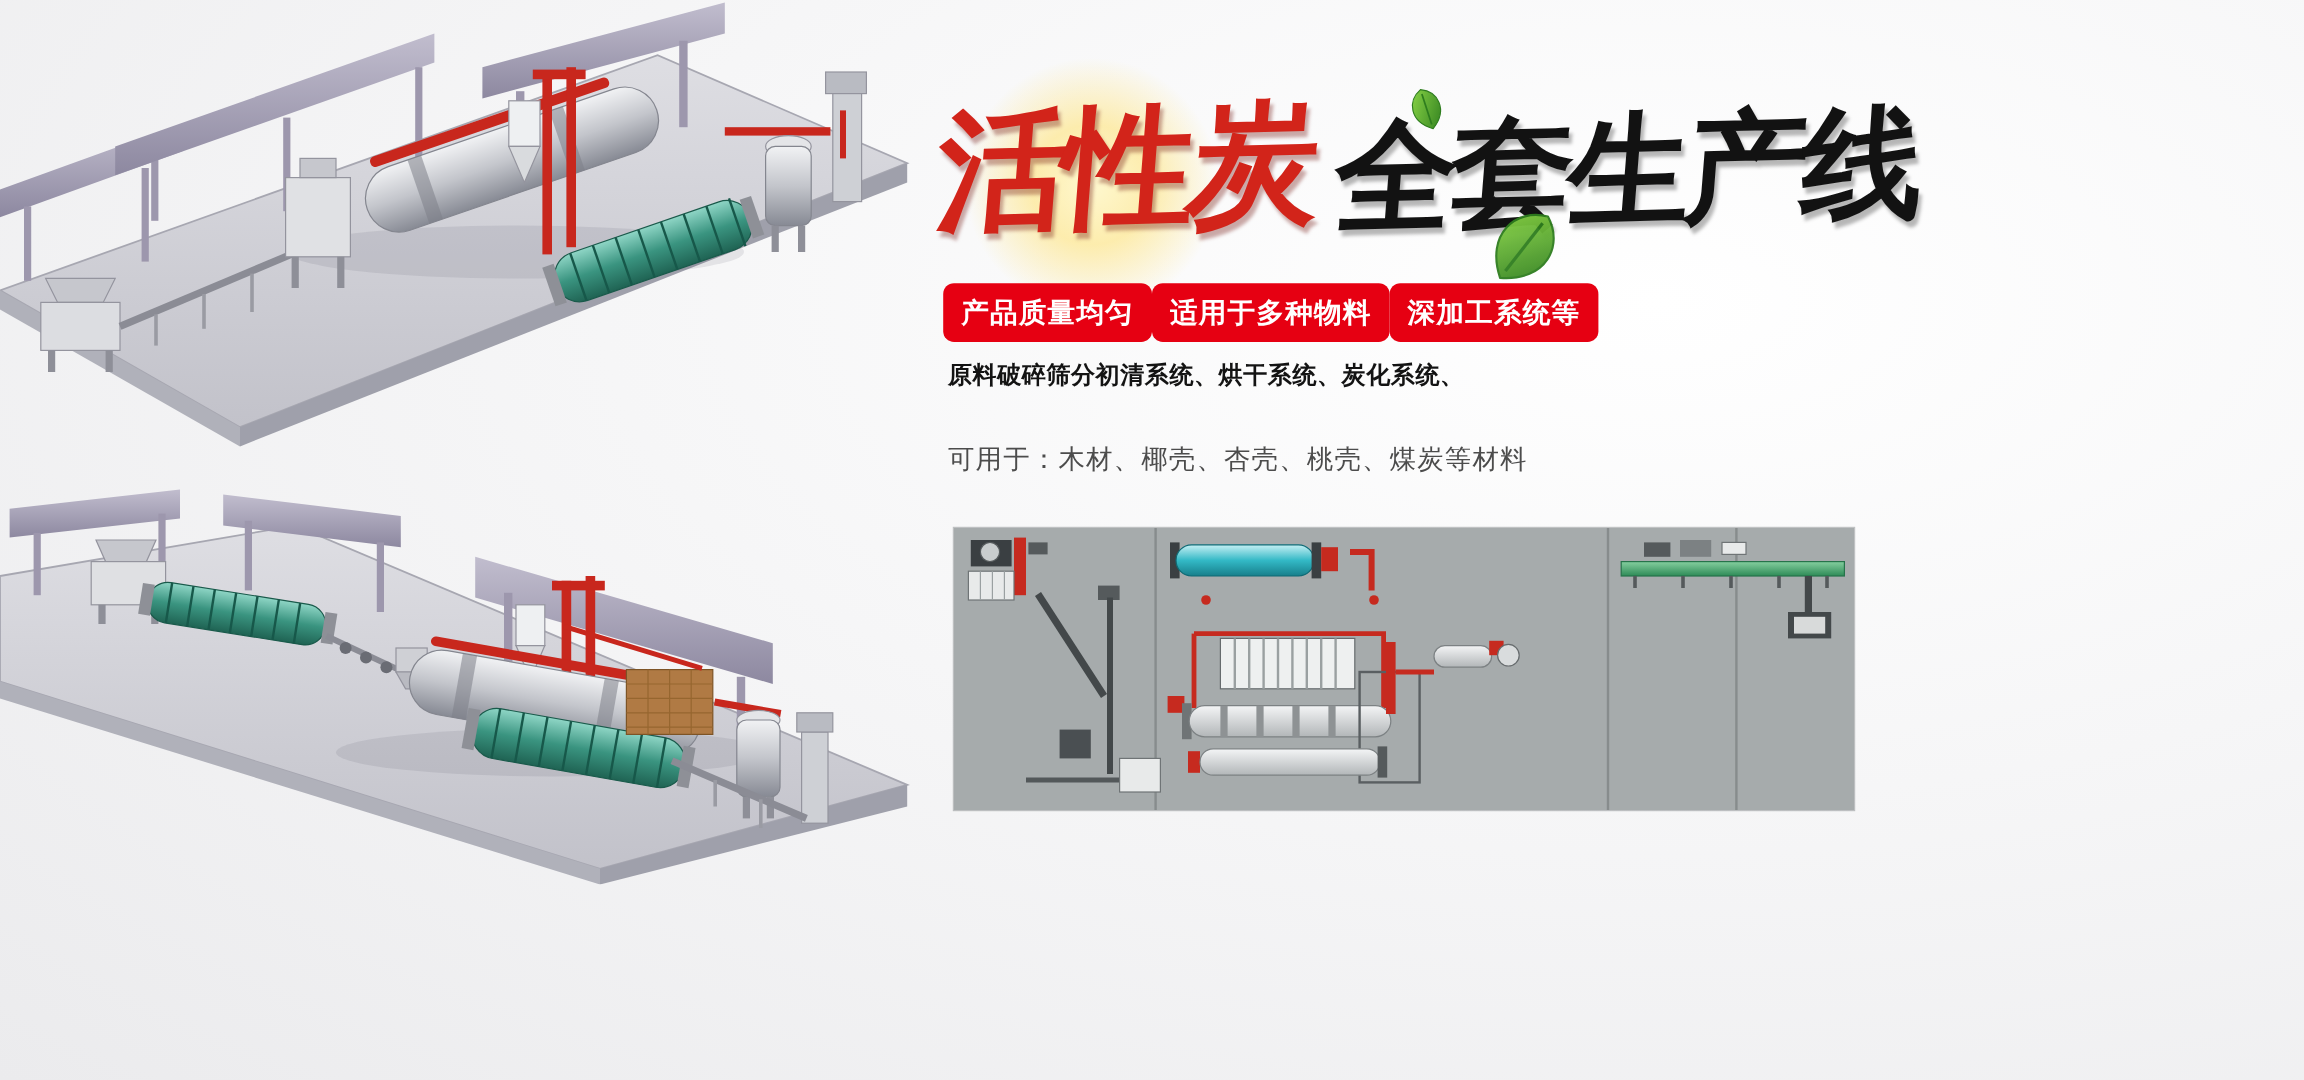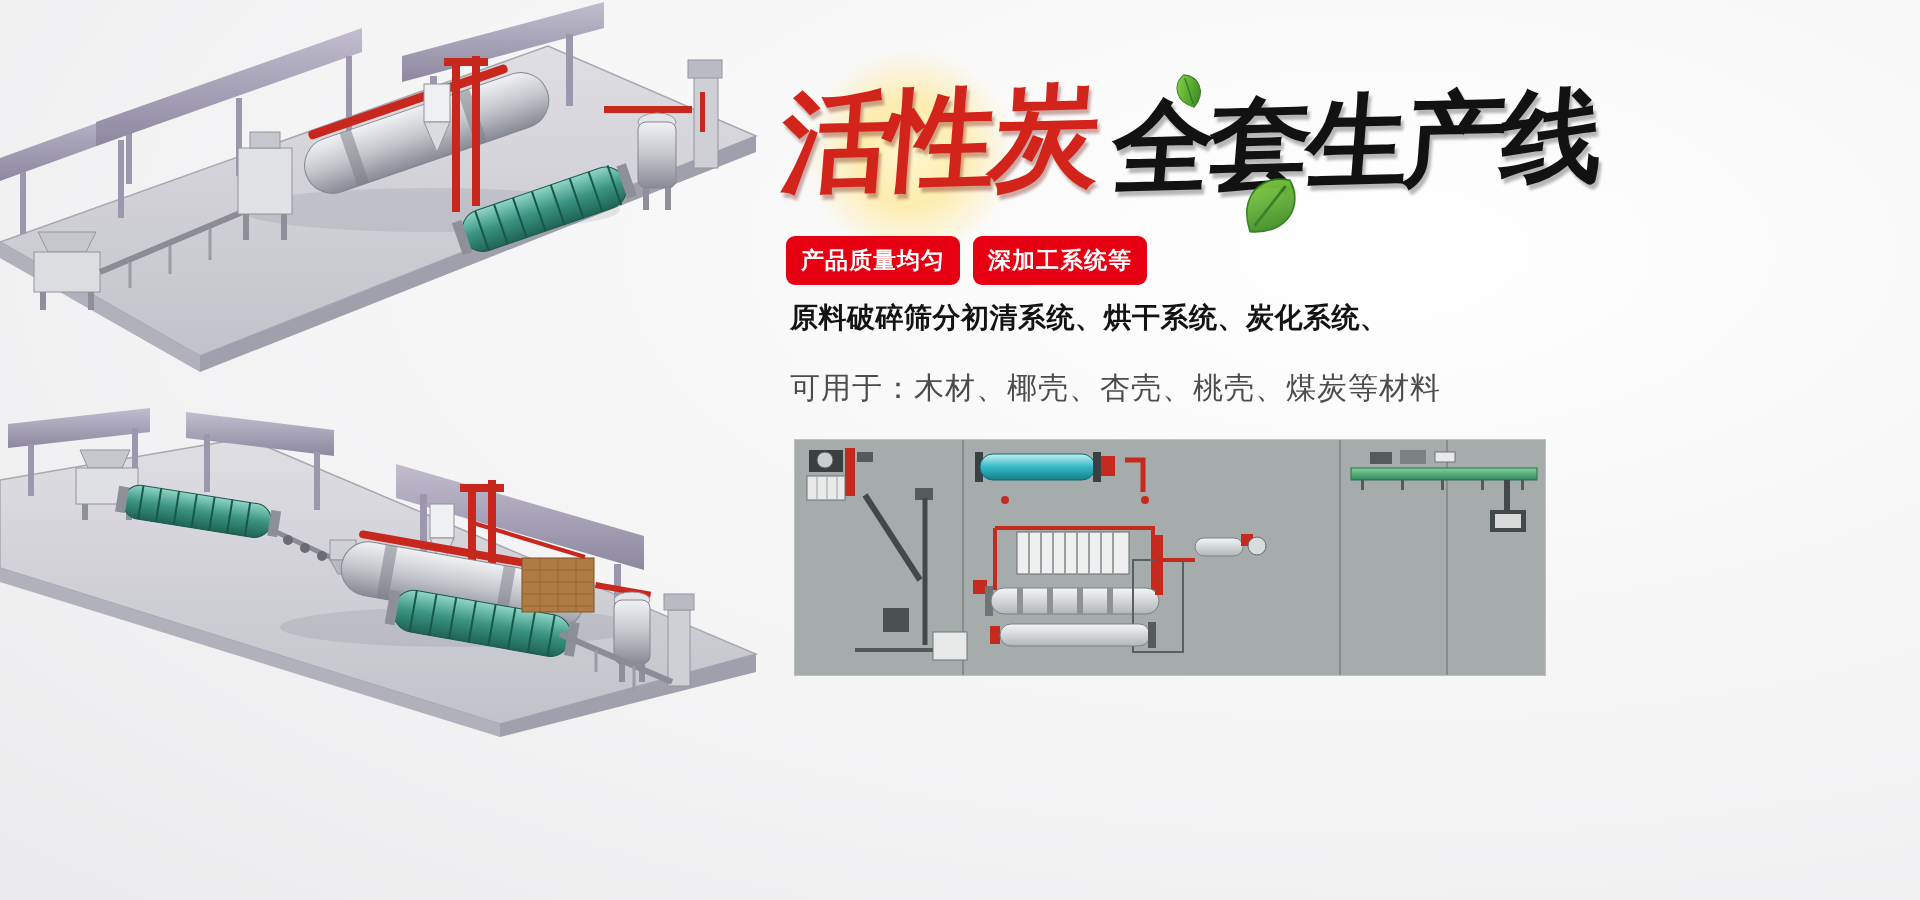--- a/index.html
+++ b/index.html
@@ -27,37 +27,37 @@
     position:relative; display:inline-block; font-weight:bold; line-height:1.05;
     transform: skewX(-6deg) rotate(-1.5deg);
   }
   .title-red   { font-size:110px; color:#d2241a; letter-spacing:-6px; text-shadow:3px 5px 3px rgba(110,15,8,.35); }
   .title-black { font-size:102px; color:#121212; letter-spacing:-5px; margin-left:14px; text-shadow:3px 5px 3px rgba(0,0,0,.28); }
   .leaf { position:absolute; z-index:5; }
   .leaf-small { left:388px; top:-10px; width:38px; height:38px; transform:rotate(-18deg); }
   .leaf-big   { left:452px; top:88px;  width:72px; height:72px; transform:rotate(38deg); opacity:.95; }
 
   
-  .badges { position:absolute; left:786px; top:236px; display:flex; gap:13px; }
+  .badges { position:absolute; left:786px; top:236px; display:flex; }
   .badge {
     display:flex; align-items:center; white-space:nowrap;
     background:#e60012; color:#ffffff;
     font-size:23px; font-weight:bold; letter-spacing:1px;
     padding:9px 15px; border-radius:9px;
   }
 
   
   .desc {
     position:absolute; left:790px; top:298px;
-    font-size:28px; font-weight:bold; color:#131313;
+    font-size:20px; font-weight:bold; color:#131313;
     line-height:1.42; letter-spacing:.5px;
   }
   .usage {
     position:absolute; left:790px; top:368px;
-    font-size:30px; color:#4c4c4c; letter-spacing:1px;
+    font-size:22px; color:#4c4c4c; letter-spacing:1px;
   }
 
   
   .diagram {
     position:absolute; left:795px; top:440px; width:750px; height:235px;
     box-shadow: 0 0 0 1px rgba(120,125,126,.45);
   }
 </style>
 </head>
 <body>
@@ -307,20 +307,21 @@
       <line x1="20" y1="6" x2="20" y2="34" stroke="#2e7d1e" stroke-width="1.5"></line>
     </svg>
     <svg class="leaf leaf-big" viewBox="0 0 40 40">
       <path d="M20,2 C34,8 38,26 20,38 C2,26 6,8 20,2 Z" fill="url(#gLeaf)" stroke="#2e7d1e" stroke-width="1"></path>
       <line x1="20" y1="6" x2="20" y2="34" stroke="#2e7d1e" stroke-width="1.5"></line>
     </svg>
   </div>
 
   <div class="badges">
     <span class="badge">产品质量均匀</span>
+    <span class="badge">适用于多种物料</span>
     <span class="badge">深加工系统等</span>
   </div>
 
   <div class="desc">
     <div>原料破碎筛分初清系统、烘干系统、炭化系统、</div>
   </div>
   <div class="usage">可用于：木材、椰壳、杏壳、桃壳、煤炭等材料</div>
 
   <svg class="diagram" viewBox="0 0 750 235">
     <defs>

